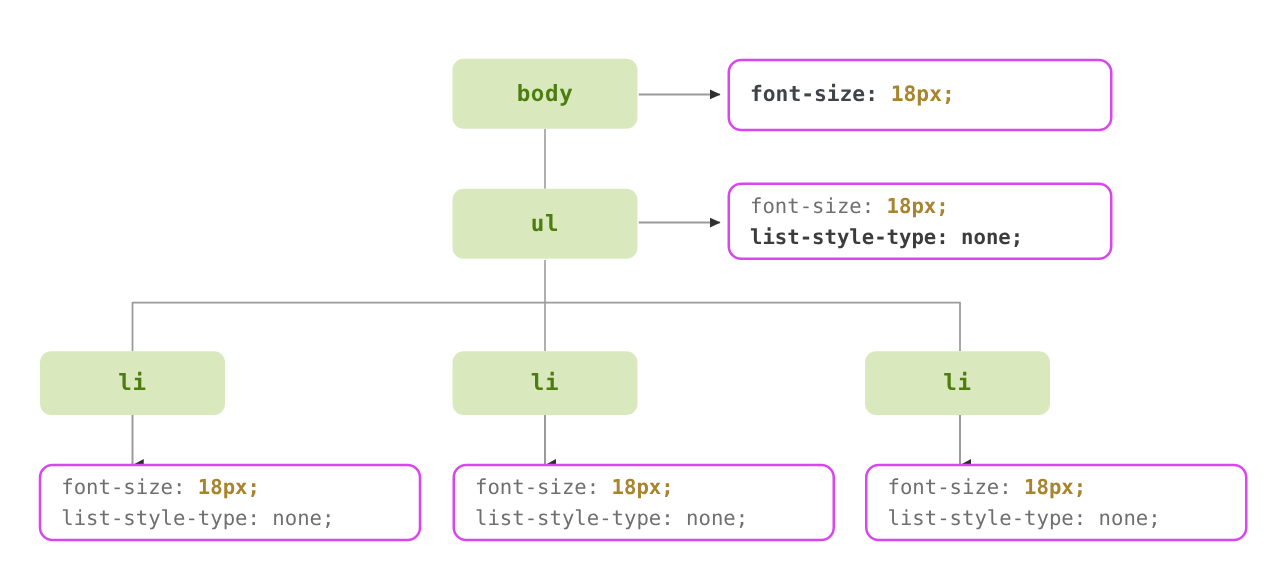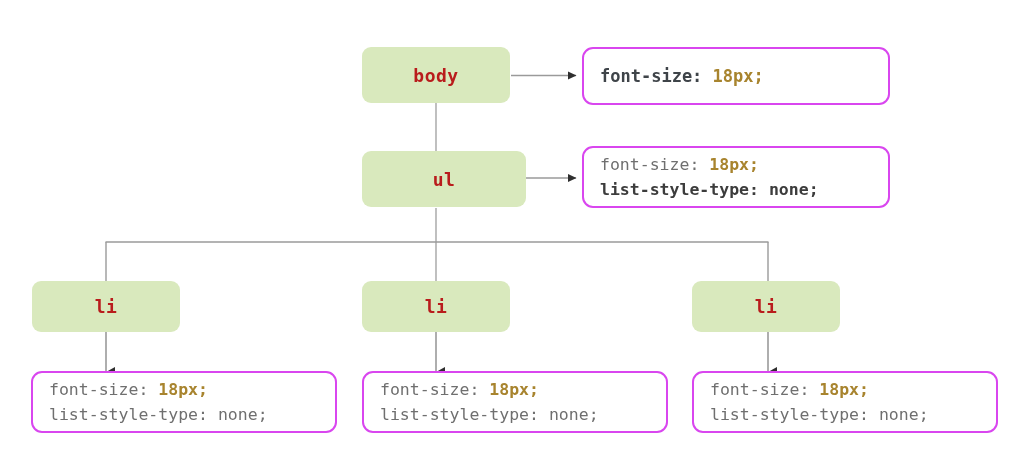--- a/index.html
+++ b/index.html
@@ -28,21 +28,21 @@
 
   
   .node {
     position: absolute;
     box-sizing: border-box;
     background: #d9e9bd;
     border-radius: 9px;
     display: flex;
     align-items: center;
     justify-content: center;
-    color: #b91c1c;
+    color: #4d7c0f;
     font-family: "DejaVu Sans Mono", monospace;
     font-weight: bold;
     font-size: 18px;
     letter-spacing: 0.5px;
     z-index: 2;
   }
 
   
   .decl {
     position: absolute;
@@ -115,21 +115,21 @@
 
     <line x1="106" y1="332" x2="106" y2="372" stroke="#9a9a9a" stroke-width="1.6" marker-end="url(#arrow-down)"></line>
     <line x1="436" y1="332" x2="436" y2="372" stroke="#9a9a9a" stroke-width="1.6" marker-end="url(#arrow-down)"></line>
     <line x1="768" y1="332" x2="768" y2="372" stroke="#9a9a9a" stroke-width="1.6" marker-end="url(#arrow-down)"></line>
   </svg>
 
   <div class="node" style="left:362px; top:47px; width:148px; height:56px;">
     <span>body</span>
   </div>
 
-  <div class="node" style="left:362px; top:151px; width:164px; height:56px;">
+  <div class="node" style="left:362px; top:151px; width:148px; height:56px;">
     <span>ul</span>
   </div>
 
   <div class="node" style="left:32px; top:281px; width:148px; height:51px;">
     <span>li</span>
   </div>
 
   <div class="node" style="left:362px; top:281px; width:148px; height:51px;">
     <span>li</span>
   </div>

